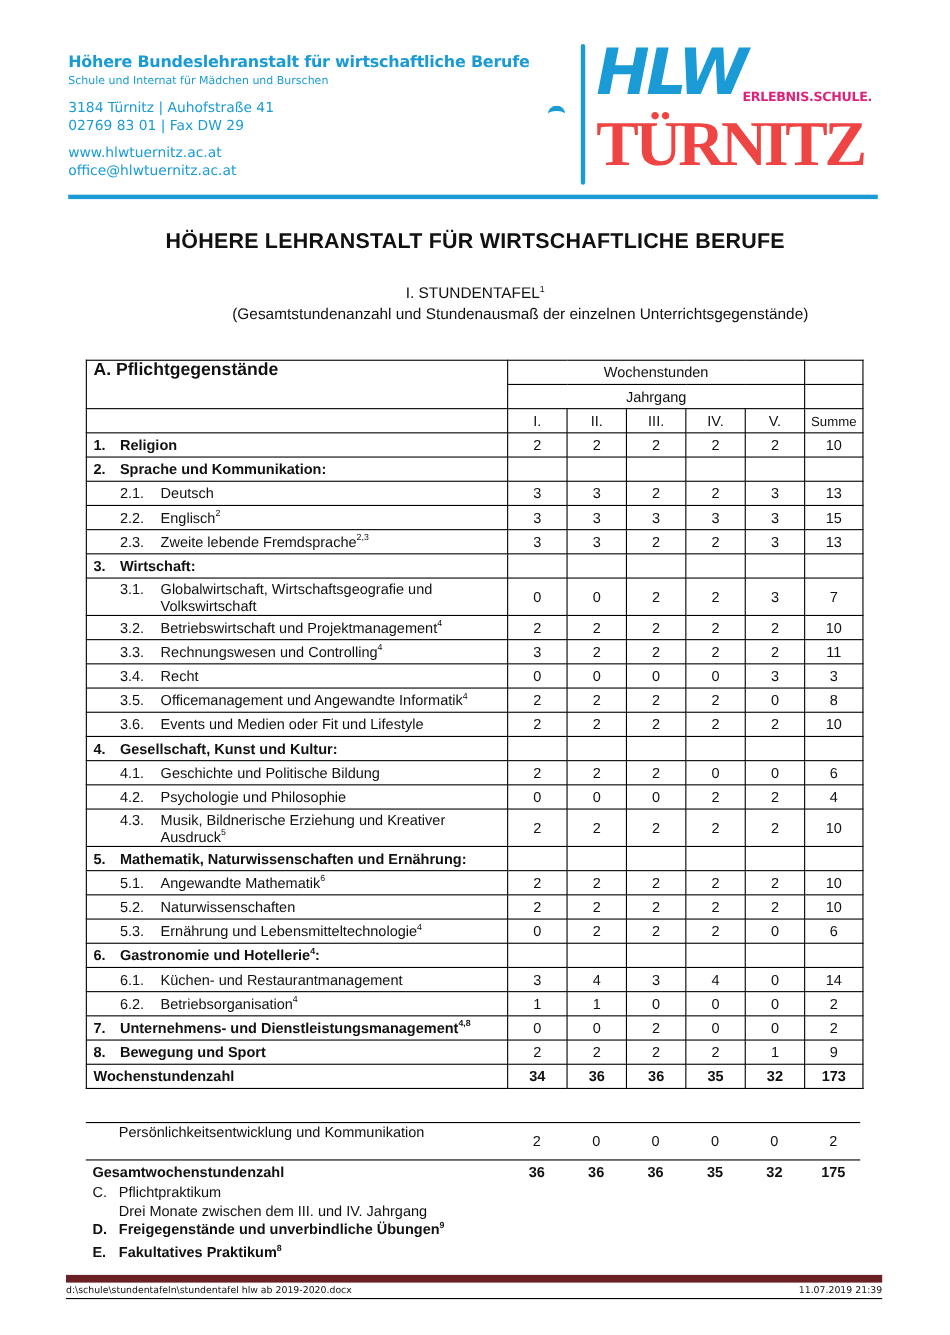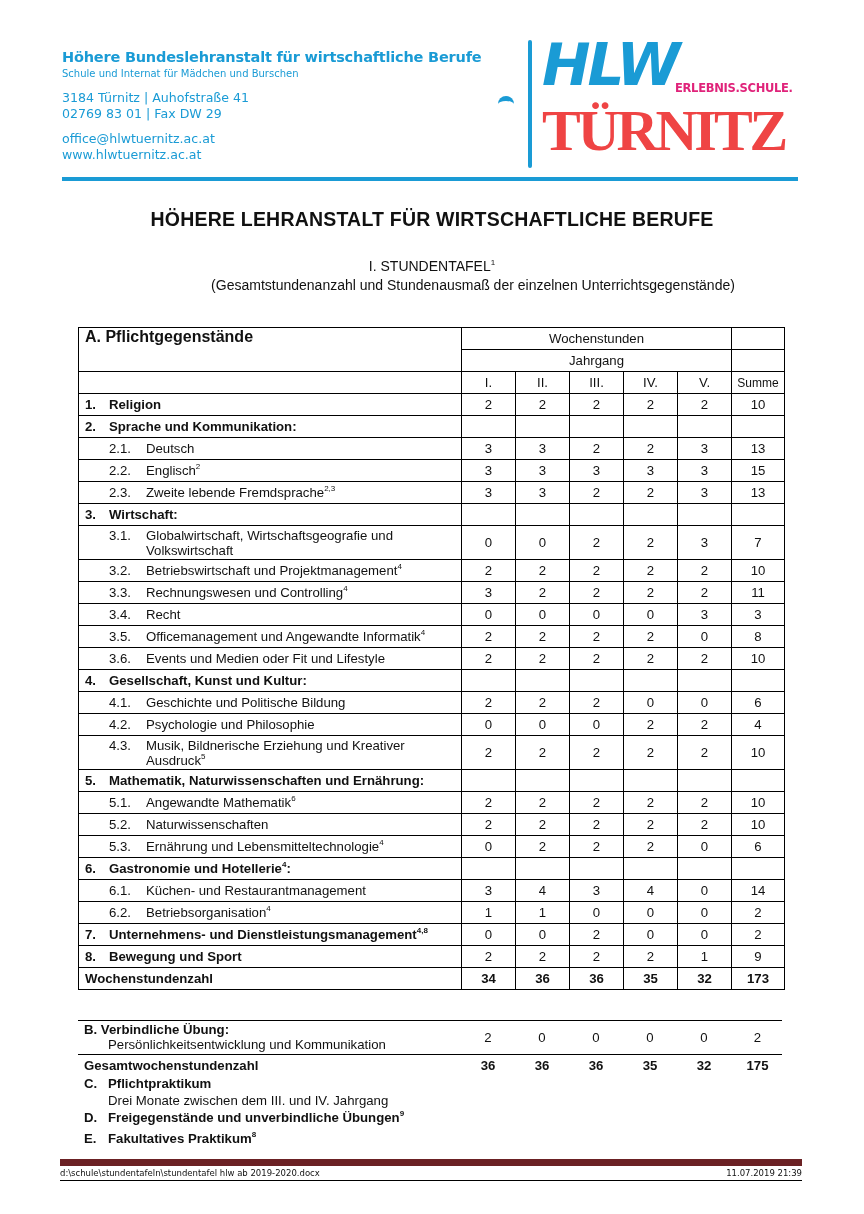--- a/index.html
+++ b/index.html
@@ -51,21 +51,21 @@
   .secB-label .bold { font-weight: bold; }
   .secB-label .cont { padding-left: 24px; }
   .row-vals { position: absolute; left: 383px; top: 0; height: 100%; display: flex; }
   .row-vals span { width: 54px; text-align: center; font-size: 13.2px; display: flex; align-items: center; justify-content: center; }
   .row-vals span.s { width: 53px; }
 
   .gesamt { position: absolute; left: 78px; top: 1055px; width: 704px; height: 20px; font-weight: bold; font-size: 13.2px; }
   .gesamt .lbl { position: absolute; left: 6px; top: 3px; }
 
   .secC { position: absolute; left: 84px; top: 1075px; font-size: 13.2px; line-height: 17px; }
-  .secC .bold { font-weight: bold; }
+  .secC .bold { font-weight: normal; }
   .secC .cont { padding-left: 24px; }
   .secD { position: absolute; left: 84px; top: 1110px; font-size: 13.2px; font-weight: bold; }
   .secE { position: absolute; left: 84px; top: 1131px; font-size: 13.2px; font-weight: bold; }
   .lettr { display: inline-block; width: 24px; }
 
   
   .ft-bar { position: absolute; left: 60px; top: 1159px; width: 742px; height: 7px; background: #6b2124; }
   .ft-text { position: absolute; left: 60px; top: 1168px; width: 742px; font-size: 8.5px; font-family: "DejaVu Sans", sans-serif; }
   .ft-text .r { position: absolute; right: 0; top: 0; }
   .ft-rule { position: absolute; left: 60px; top: 1180px; width: 742px; height: 1px; background: #000; }
@@ -74,22 +74,22 @@
 <body>
 
 <div class="lh-left">
   <div class="lh-name">Höhere Bundeslehranstalt für wirtschaftliche Berufe</div>
   <div class="lh-sub">Schule und Internat für Mädchen und Burschen</div>
   <div class="lh-block">
     <div>3184 Türnitz | Auhofstraße 41</div>
     <div>02769 83 01 | Fax DW 29</div>
   </div>
   <div class="lh-block2">
+    <div>www.hlwtuernitz.ac.at</div>
     <div>office@hlwtuernitz.ac.at</div>
-    <div>www.hlwtuernitz.ac.at</div>
   </div>
 </div>
 
 <div class="logo">
   <div class="logo-hook"></div>
   <div class="logo-bar"></div>
   <div class="logo-hlw">HLW</div>
   <div class="logo-tag">ERLEBNIS.SCHULE.</div>
   <div class="logo-turnitz">TÜRNITZ</div>
 </div>
@@ -364,21 +364,20 @@
       <td class="num">36</td>
       <td class="num">35</td>
       <td class="num">32</td>
       <td class="num">173</td>
     </tr>
   </tfoot>
 </table>
 
 <div class="secB">
   <div class="secB-label">
-    <div class="bold">B. Verbindliche Übung:</div>
     <div class="cont">Persönlichkeitsentwicklung und Kommunikation</div>
   </div>
   <div class="row-vals">
     <span>2</span>
     <span>0</span>
     <span>0</span>
     <span>0</span>
     <span>0</span>
     <span class="s">2</span>
   </div>

